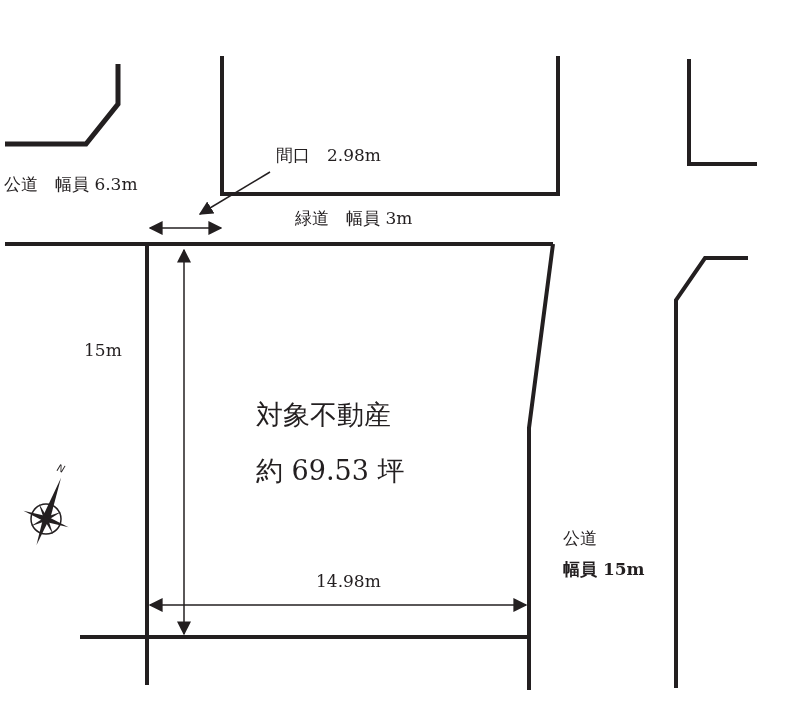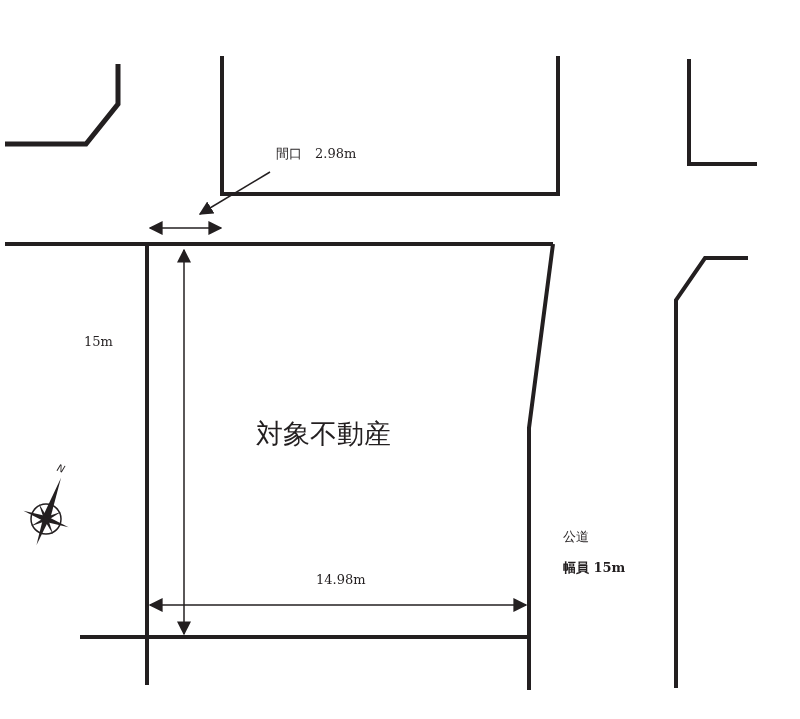--- a/index.html
+++ b/index.html
@@ -5,21 +5,21 @@
     html, body { margin: 0; padding: 0; background: #ffffff; }
     body { width: 800px; height: 719px; position: relative; overflow: hidden; }
     #canvas { position: absolute; left: 0; top: 0; width: 800px; height: 719px; }
     .lbl {
       position: absolute;
       font-family: "DejaVu Serif", "Liberation Serif", serif;
       color: #231f20;
       white-space: pre;
       line-height: 1;
     }
-    .lbl-sm { font-size: 13px; }
+    .lbl-sm { font-size: 17px; }
     .lbl-lg { font-size: 27px; }
   </style>
 </head>
 <body>
 
 <div id="canvas">
   <svg width="800" height="719" viewBox="0 0 800 719" xmlns="http://www.w3.org/2000/svg">
     <defs>
       <marker id="arrow" viewBox="0 0 10 10" refX="9" refY="5" markerWidth="9" markerHeight="9" orient="auto-start-reverse" markerUnits="userSpaceOnUse">
         <path d="M0,0 L10,5 L0,10 z" fill="#231f20"></path>
@@ -64,20 +64,23 @@
           <polygon points="0,-17 2,0 0,2 -2,0" fill="#231f20"></polygon>
           <polygon points="0,17 2,0 0,-2 -2,0" fill="#231f20"></polygon>
           <polygon points="-17,0 0,-2 2,0 0,2" fill="#231f20"></polygon>
           <polygon points="17,0 0,-2 -2,0 0,2" fill="#231f20"></polygon>
         </g>
       </g>
     </g>
   </svg>
 
   
+  <div class="lbl lbl-sm" style="left:4px; top:176px;">公道　幅員 6.3m</div>
   <div class="lbl lbl-sm" style="left:276px; top:147px;">間口　2.98m</div>
-  <div class="lbl lbl-sm" style="left:84px; top:335px;">15m</div>
-  <div class="lbl lbl-lg" style="left:256px; top:420px;">対象不動産</div>
+  <div class="lbl lbl-sm" style="left:295px; top:210px;">緑道　幅員 3m</div>
+  <div class="lbl lbl-sm" style="left:84px; top:342px;">15m</div>
+  <div class="lbl lbl-lg" style="left:256px; top:404px;font-family:Liberation Mono, monospace;">対象不動産</div>
+  <div class="lbl lbl-lg" style="left:256px; top:457px;">約 69.53 坪</div>
   <div class="lbl lbl-sm" style="left:563px; top:530px;text-align:right;">公道</div>
   <div class="lbl lbl-sm" style="left:563px; top:561px;font-weight:bold;">幅員 15m</div>
   <div class="lbl lbl-sm" style="left:300px; top:573px;margin-left:16px;">14.98m</div>
   <div class="lbl" style="left:57px; top:464px; font-size:10px; font-style:italic; font-family:'DejaVu Sans', sans-serif; transform:rotate(20deg);">N</div>
 </div>
 
 </body></html>

